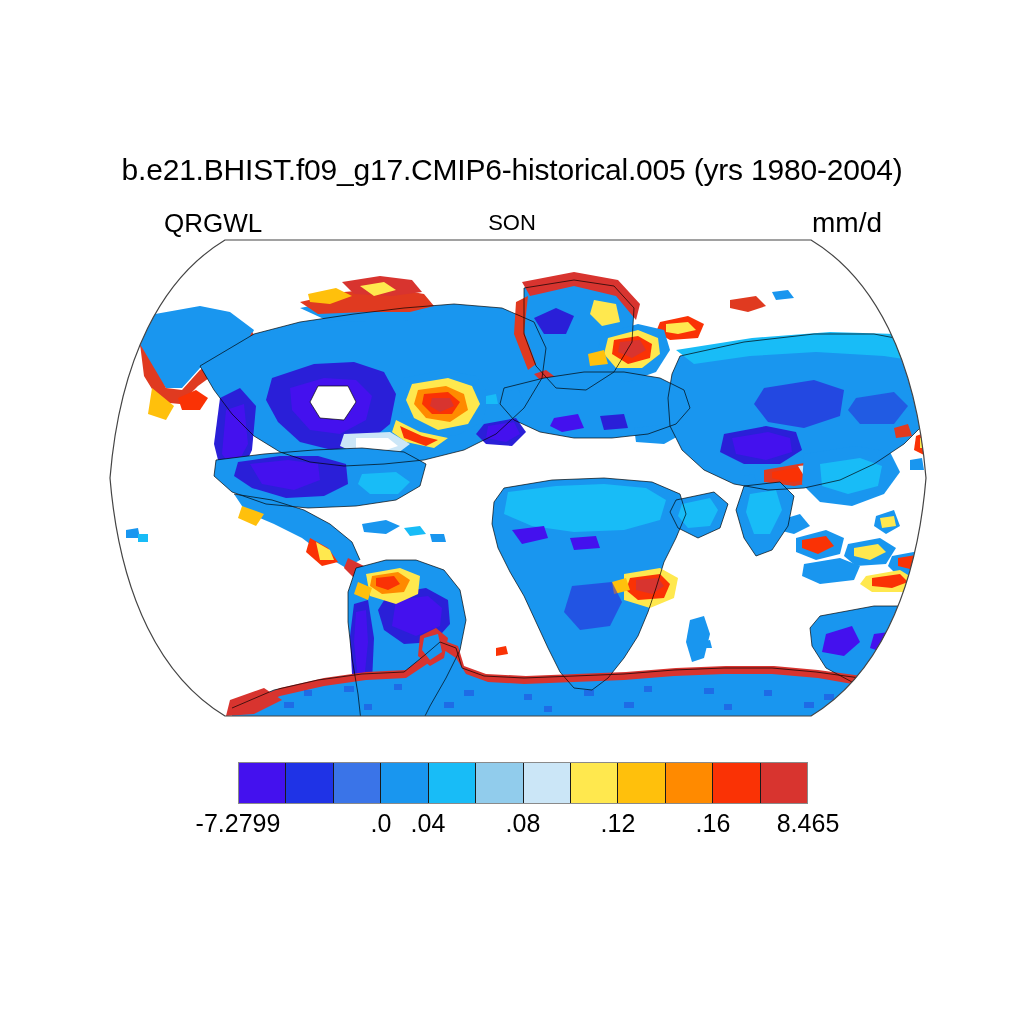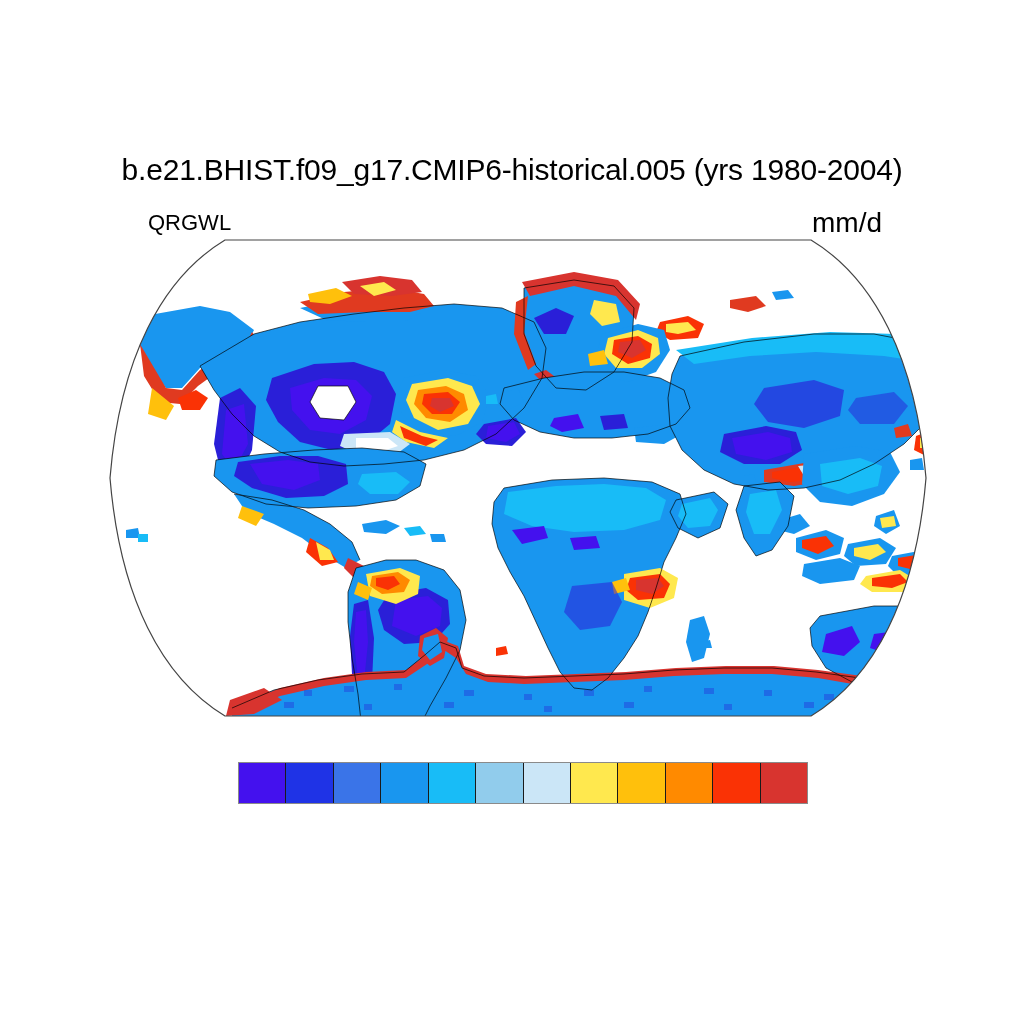--- a/index.html
+++ b/index.html
@@ -4,21 +4,21 @@
 <style>
   html,body{margin:0;padding:0;background:#ffffff;}
   body{width:1024px;height:1024px;position:relative;overflow:hidden;
        font-family:"Liberation Sans",sans-serif;color:#000;}
 
   #plot{position:absolute;left:0;top:0;width:1024px;height:1024px;}
 
   
   .main-title{position:absolute;left:0;top:152px;width:1024px;text-align:center;
               font-size:30px;line-height:36px;white-space:nowrap;letter-spacing:-0.2px;}
-  .sub-left{position:absolute;left:148px;top:210px;font-size:22px;line-height:26px;}
+  .sub-left{position:absolute;left:164px;top:210px;font-size:26px;line-height:26px;}
   .sub-mid{position:absolute;left:0;top:210px;width:1024px;text-align:center;
            font-size:22px;line-height:26px;}
   .sub-right{position:absolute;left:812px;top:210px;font-size:28px;line-height:26px;}
 
   
   .map-wrap{position:absolute;left:104px;top:238px;width:828px;height:480px;}
   .map-wrap svg{display:block;width:828px;height:480px;}
 
   
   .cbar{position:absolute;left:238px;top:762px;width:570px;height:42px;
@@ -31,20 +31,21 @@
                     white-space:nowrap;transform:translateX(-50%);}
 </style>
 </head>
 <body>
 
 <div id="plot">
 
   <div class="main-title">b.e21.BHIST.f09_g17.CMIP6-historical.005 (yrs 1980-2004)</div>
 
   <div class="sub-left">QRGWL</div>
+  <div class="sub-mid">SON</div>
   <div class="sub-right">mm/d</div>
 
   <div class="map-wrap">
     <svg viewBox="0 0 828 480" xmlns="http://www.w3.org/2000/svg">
       <defs>
 
         <path id="frame" d="M 121,2 L 707,2
            C 770,40 812,120 822,240
            C 812,360 770,440 707,478
            L 121,478
@@ -363,14 +364,23 @@
       <div class="seg" style="background: rgb(25, 150, 239);"></div>
       <div class="seg" style="background: rgb(24, 188, 247);"></div>
       <div class="seg" style="background: rgb(145, 204, 236);"></div>
       <div class="seg" style="background: rgb(203, 230, 247);"></div>
       <div class="seg" style="background: rgb(255, 232, 78);"></div>
       <div class="seg" style="background: rgb(255, 192, 12);"></div>
       <div class="seg" style="background: rgb(255, 138, 0);"></div>
       <div class="seg" style="background: rgb(250, 50, 5);"></div>
       <div class="seg" style="background: rgb(216, 52, 47);"></div>
     </div>
+  <div class="cbar-labels">
+      <span style="left: 238px;">-7.2799</span>
+      <span style="left: 381px;">.0</span>
+      <span style="left: 428px;">.04</span>
+      <span style="left: 523px;">.08</span>
+      <span style="left: 618px;">.12</span>
+      <span style="left: 713px;">.16</span>
+      <span style="left: 808px;">8.465</span>
+    </div>
 
 </div>
 
 </body></html>

